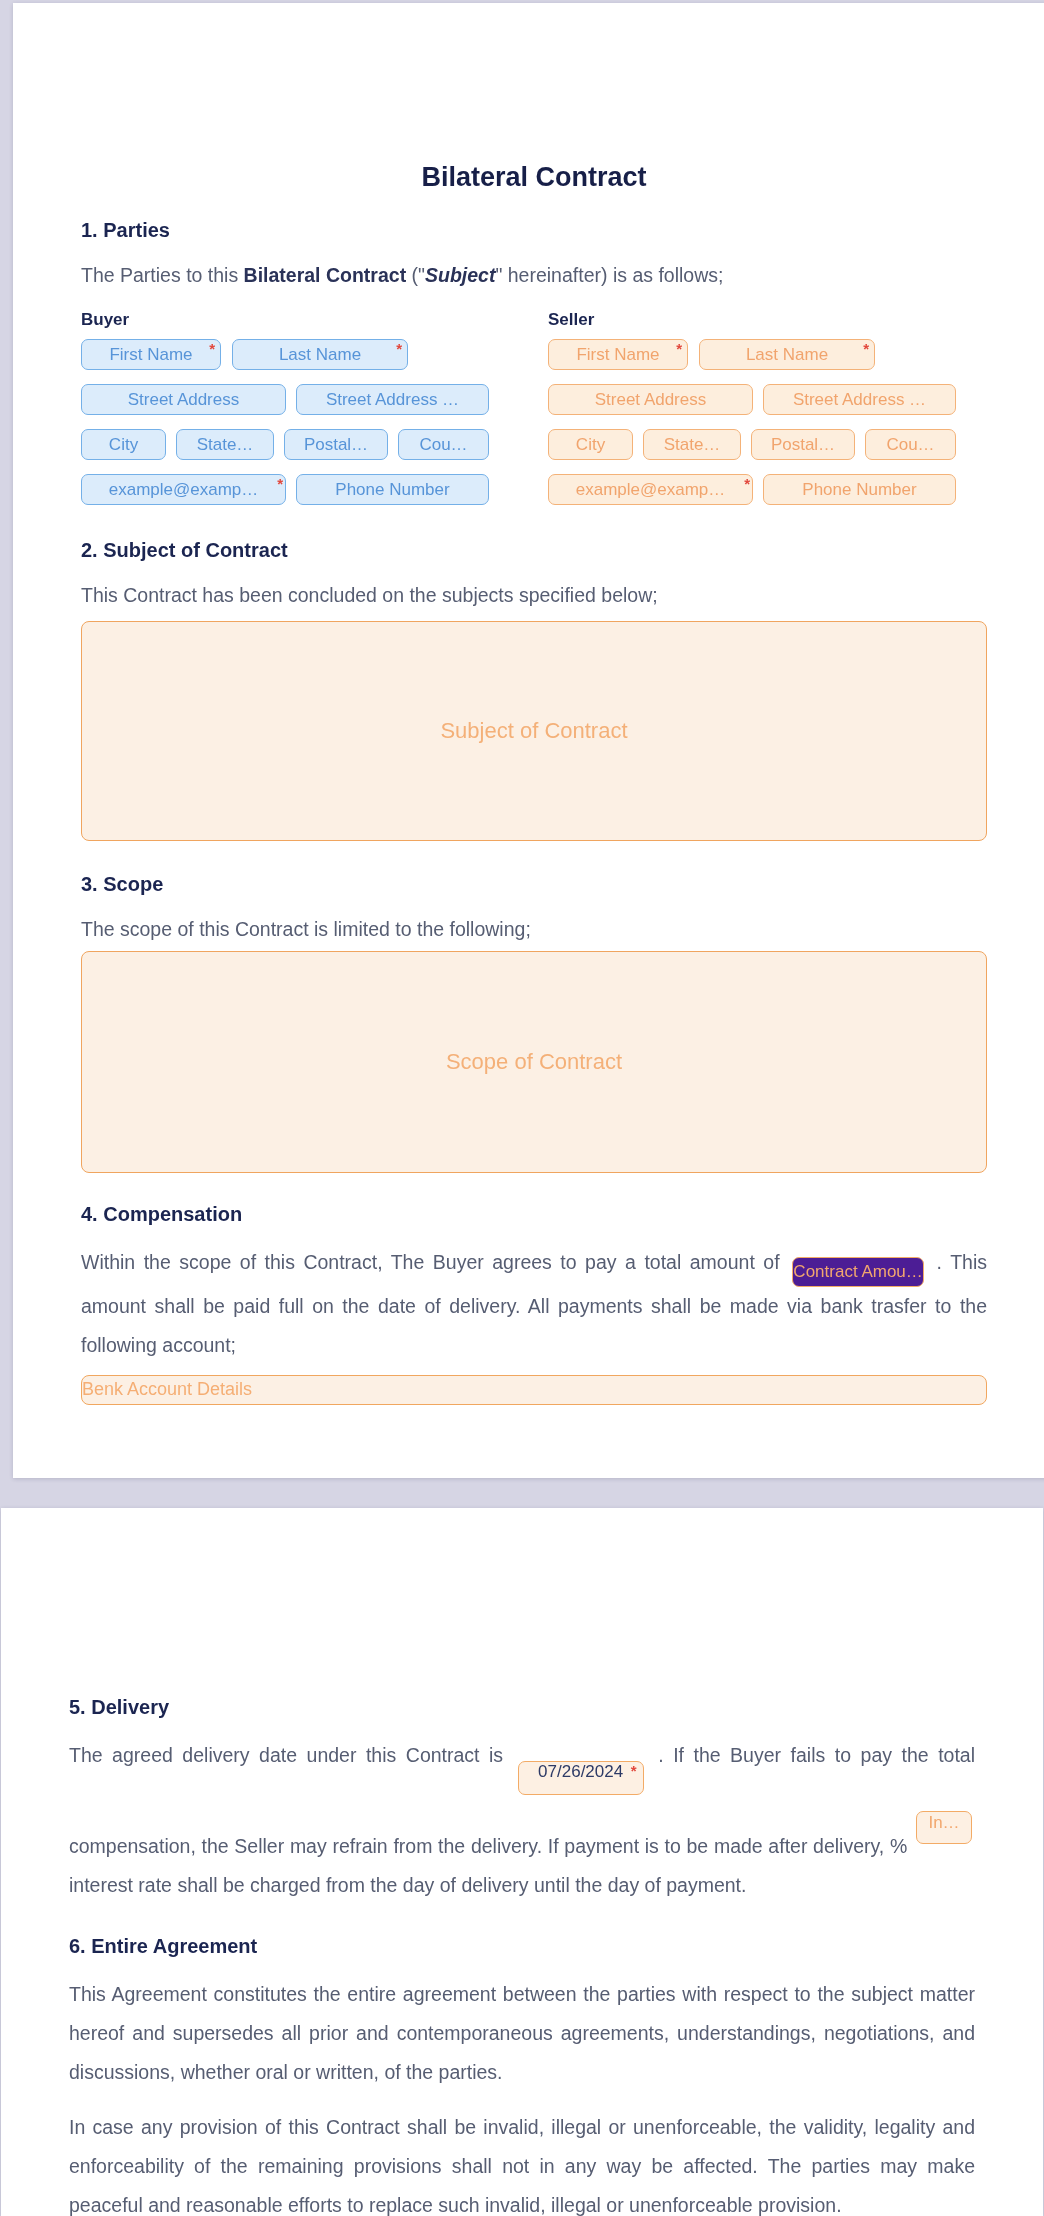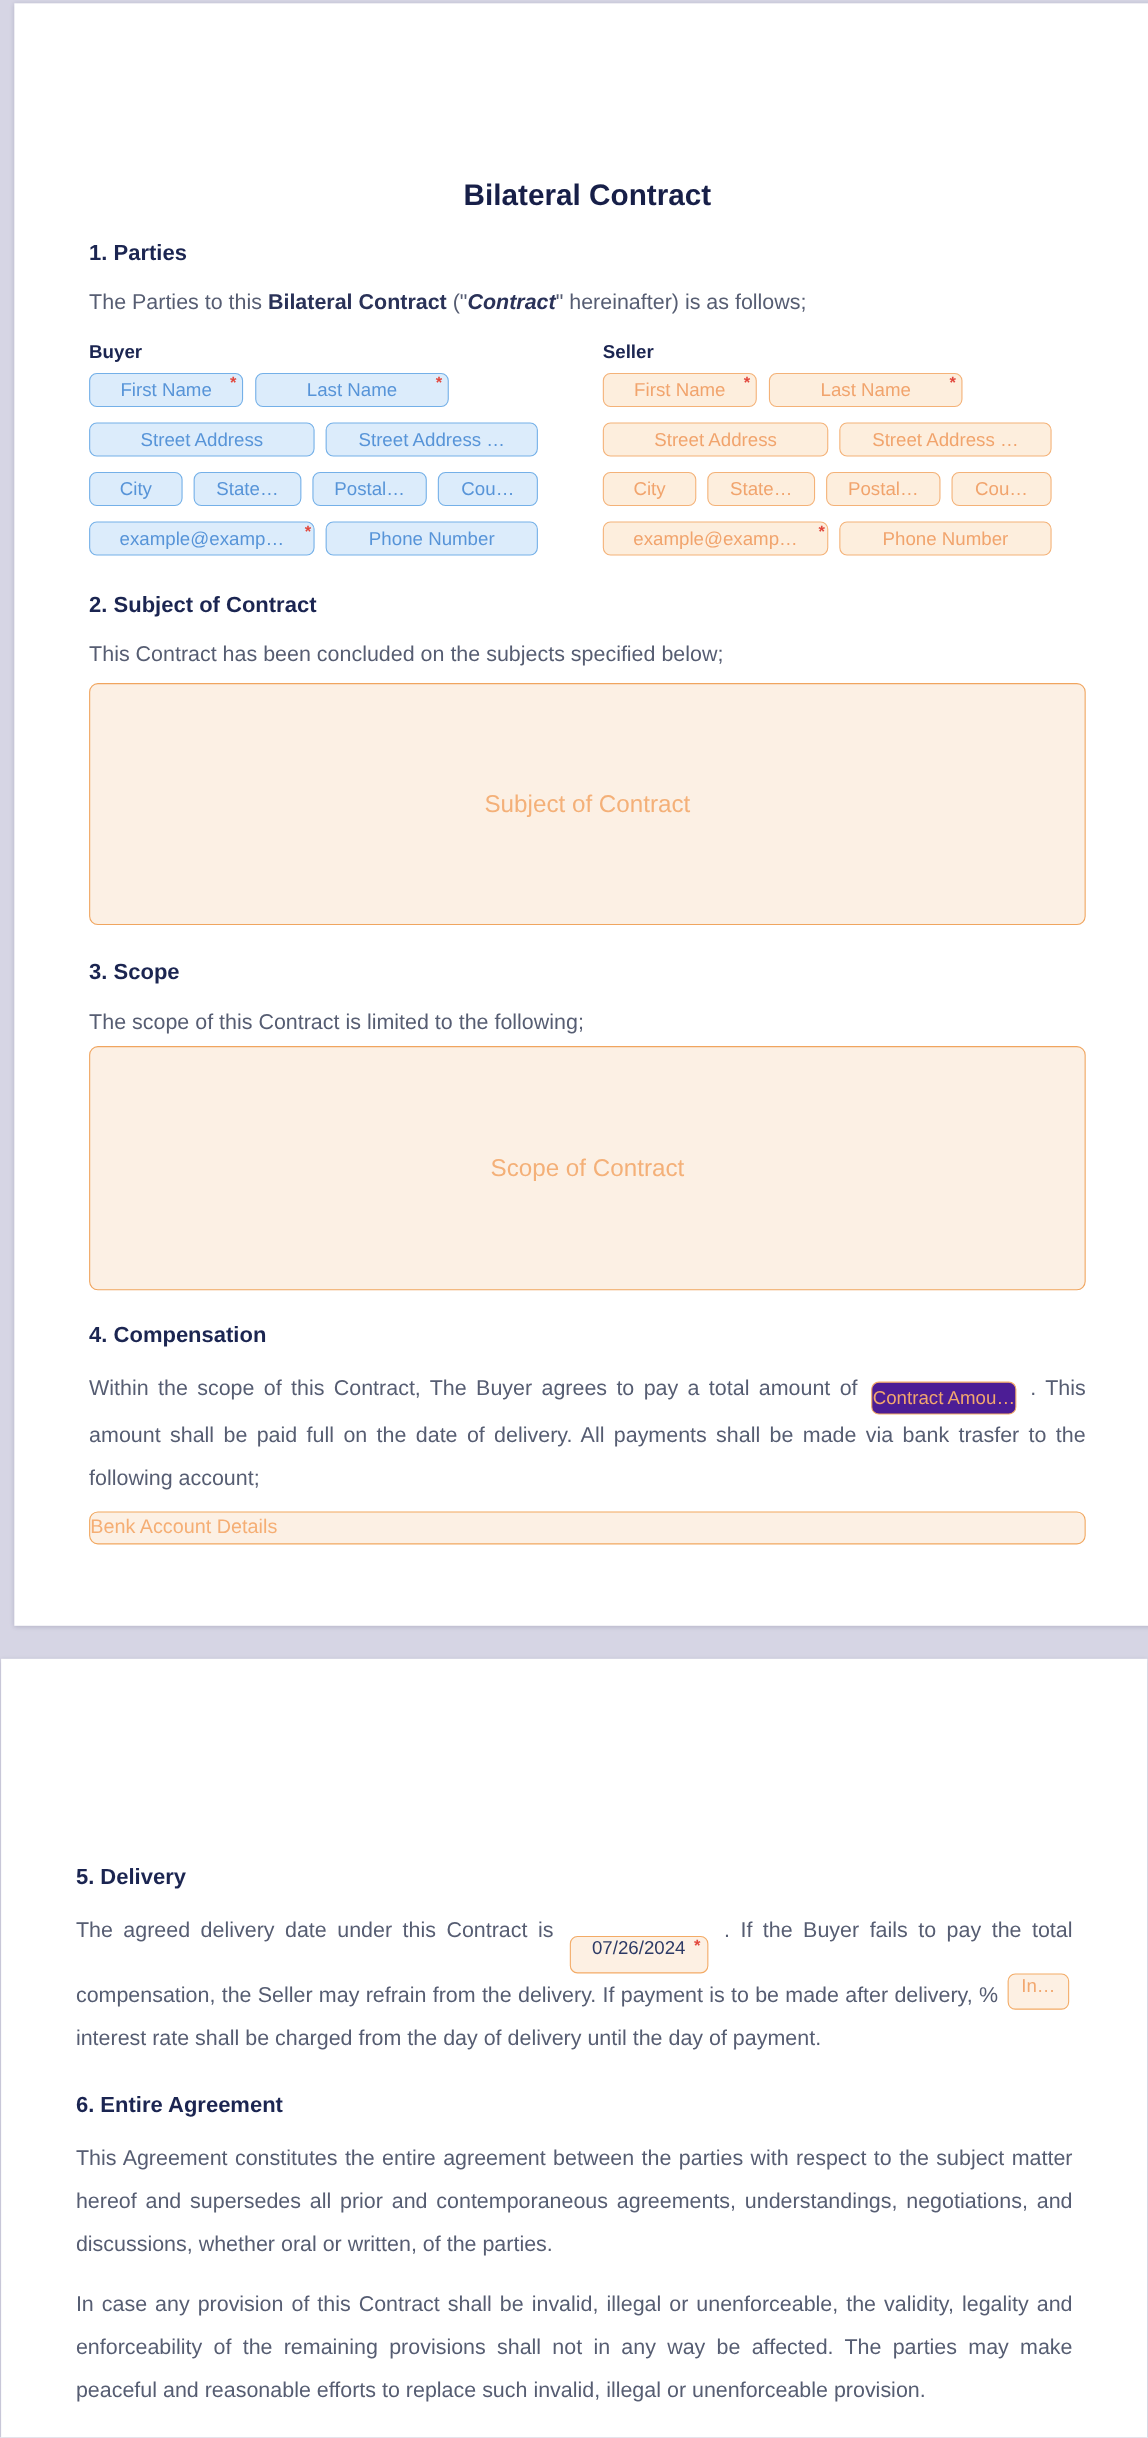--- a/index.html
+++ b/index.html
@@ -137,38 +137,38 @@
     line-height: 20px;
   }
   .inline-date .req { top: 1px; right: 6px; }
   .inline-interest {
     display: inline-block;
     width: 56px; height: 33px;
     border: 1.6px solid #f3ab66;
     background: #fdf0e3;
     border-radius: 7px;
     vertical-align: -7px;
-    margin: 0 3px;
+    margin: 16px 3px;
     text-align: center;
     color: #f2a76e;
     font-size: 17px;
     line-height: 22px;
     white-space: nowrap; overflow: hidden;
   }
 </style>
 </head>
 <body>
 
 <div class="page page1">
 
   <div class="doc-title">Bilateral Contract</div>
 
   <div class="sec-h first">1. Parties</div>
 
-  <p class="para"><span>The Parties to this </span><span class="b-navy">Bilateral Contract</span><span> ("</span><span class="bi-navy">Contract</span><span>" hereinafter) is as follows;</span></p>
+  <p class="para"><span>The Parties to this </span><span class="b-navy">Bilateral Contract</span><span> ("</span><span class="bi-navy">Subject</span><span>" hereinafter) is as follows;</span></p>
 
   <div class="parties">
 
     <div class="party-col t-blue">
       <div class="party-label">Buyer</div>
       <div class="frow r1">
         <div class="field w-first">
           <span>First Name</span>
           <span class="req">*</span>
         </div>

